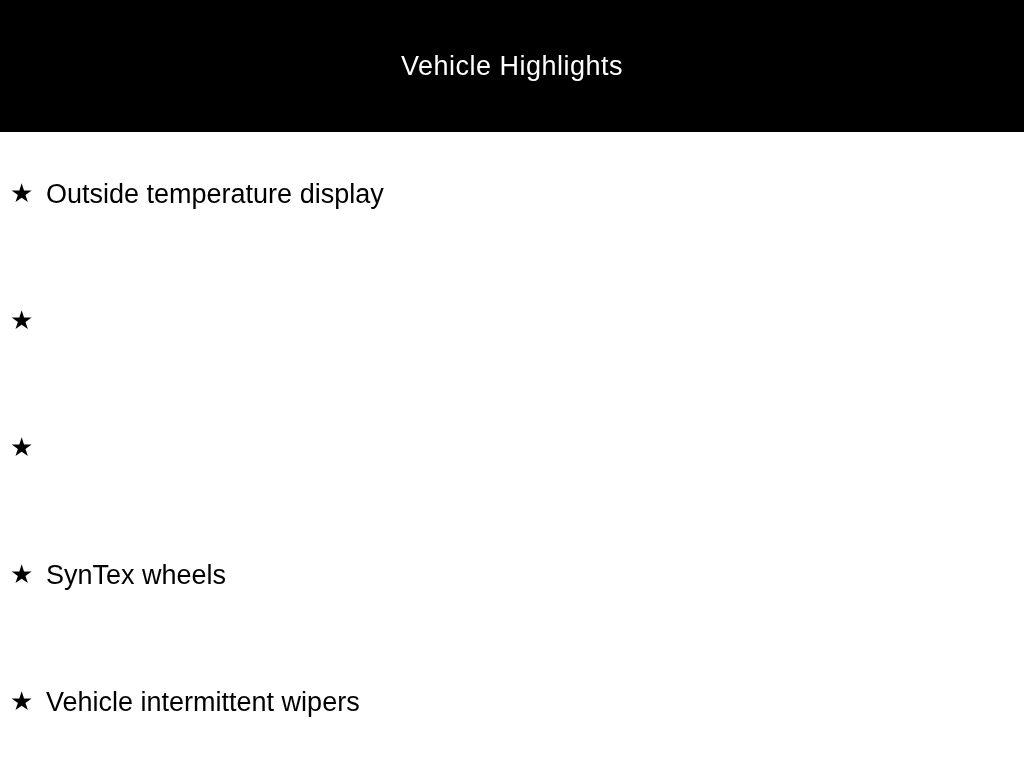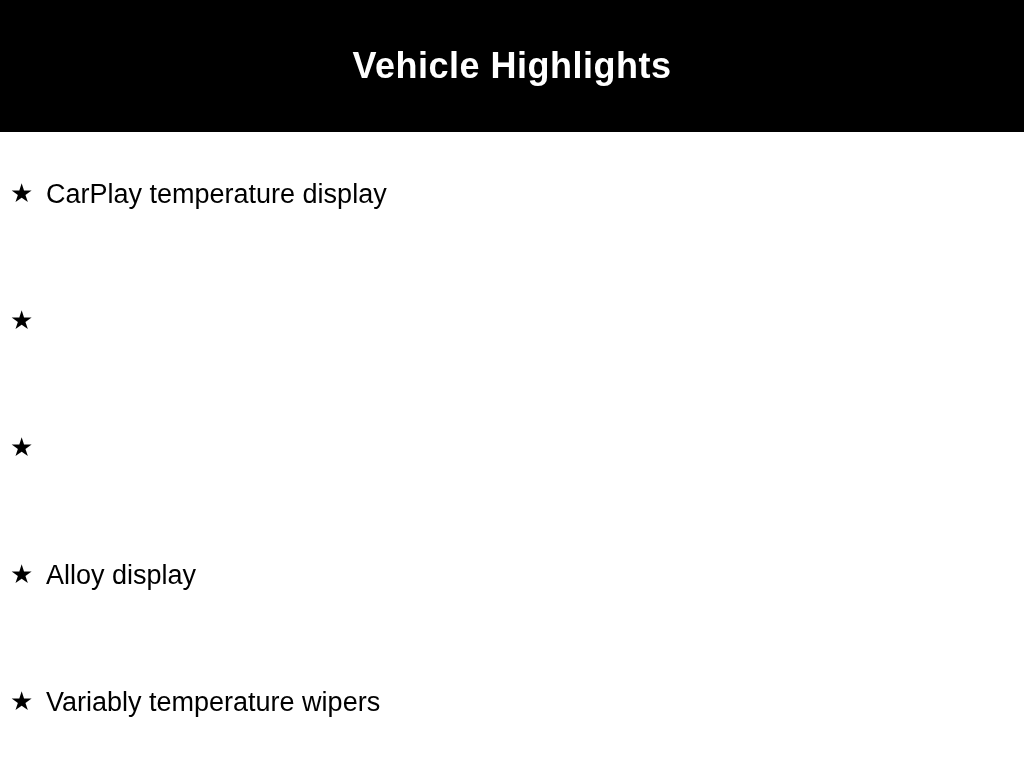--- a/index.html
+++ b/index.html
@@ -27,22 +27,22 @@
     width: 100%;
     height: 132px;
     background: var(--header-bg);
     display: flex;
     align-items: center;
     justify-content: center;
   }
   .title {
     margin: 16px;
     color: var(--header-fg);
-    font-size: 36px;
-    font-weight: bold;
+    font-size: 27px;
+    font-weight: normal;
     letter-spacing: 0.5px;
   }
   .highlights {
     list-style: none;
     margin: 0;
     padding: 44px 0 0 10px;
   }
   .item {
     display: flex;
     align-items: center;
@@ -70,34 +70,34 @@
 <body>
 
 <div class="page">
   <header class="banner">
     <h1 class="title">Vehicle Highlights</h1>
   </header>
 
   <ul class="highlights" id="highlights-list">
   <li class="item">
     <span class="star">★</span>
-    <span class="label">CarPlay temperature display</span>
+    <span class="label">Outside temperature display</span>
   </li>
 
   <li class="item">
     <span class="star">★</span>
   </li>
 
   <li class="item">
     <span class="star">★</span>
   </li>
 
   <li class="item">
     <span class="star">★</span>
-    <span class="label">Alloy display</span>
+    <span class="label">SynTex wheels</span>
   </li>
 
   <li class="item">
     <span class="star">★</span>
-    <span class="label">Variably temperature wipers</span>
+    <span class="label">Vehicle intermittent wipers</span>
   </li>
 </ul>
 </div>
 
 </body></html>

